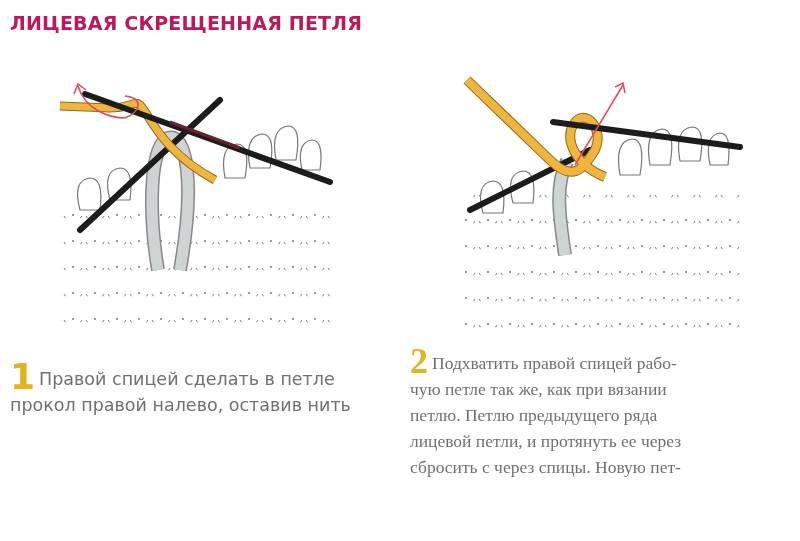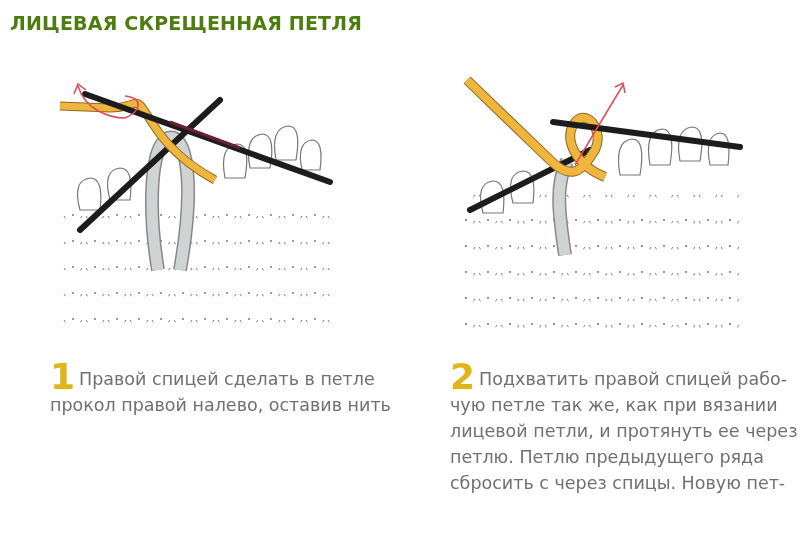--- a/index.html
+++ b/index.html
@@ -1,25 +1,25 @@
 <!DOCTYPE html>
 <html><head>
 <meta charset="utf-8">
 <style>
   html, body { margin:0; padding:0; background:#ffffff; }
   body { width:800px; height:541px; position:relative; overflow:hidden;
          font-family:"DejaVu Sans", sans-serif; color:#6b6b6b; }
   .title { position:absolute; left:10px; top:12px; font-family:"DejaVu Sans", sans-serif;
-           font-weight:bold; font-size:19px; letter-spacing:0.2px; color:#4d7c0f; }
+           font-weight:bold; font-size:19px; letter-spacing:0.2px; color:#be185d; }
   .fig { position:absolute; }
   .fig1 { left:40px; top:60px; width:300px; height:290px; }
   .fig2 { left:455px; top:65px; width:300px; height:285px; }
-  .step { position:absolute; font-size:17.5px; line-height:26px; color:#707070;margin-left:40px; }
+  .step { position:absolute; font-size:17.5px; line-height:26px; color:#707070; }
   .step1 { left:10px; top:360px; width:380px; }
-  .step2 { left:410px; top:360px; width:390px; }
+  .step2 { left:410px; top:344px; width:390px;font-family:Liberation Serif, serif; }
   .num { color:#e0b51a; font-weight:bold; font-size:36px; line-height:26px;
          vertical-align:baseline; margin-right:4px; position:relative; top:4px; }
   .line { white-space:nowrap; display:block; }
 </style>
 </head>
 <body>
 
 <div class="title">ЛИЦЕВАЯ СКРЕЩЕННАЯ ПЕТЛЯ</div>
 
 <div class="fig fig1">
@@ -96,16 +96,16 @@
 </div>
 
 <div class="step step1">
   <span class="line"><span class="num">1</span><span>Правой спицей сделать в петле</span></span>
   <span class="line">прокол правой налево, оставив нить</span>
 </div>
 
 <div class="step step2">
   <span class="line"><span class="num">2</span><span>Подхватить правой спицей рабо-</span></span>
   <span class="line">чую петле так же, как при вязании</span>
+  <span class="line">петлю. Петлю предыдущего ряда</span>
   <span class="line">лицевой петли, и протянуть ее через</span>
-  <span class="line">петлю. Петлю предыдущего ряда</span>
   <span class="line">сбросить с через спицы. Новую пет-</span>
 </div>
 
 </body></html>

